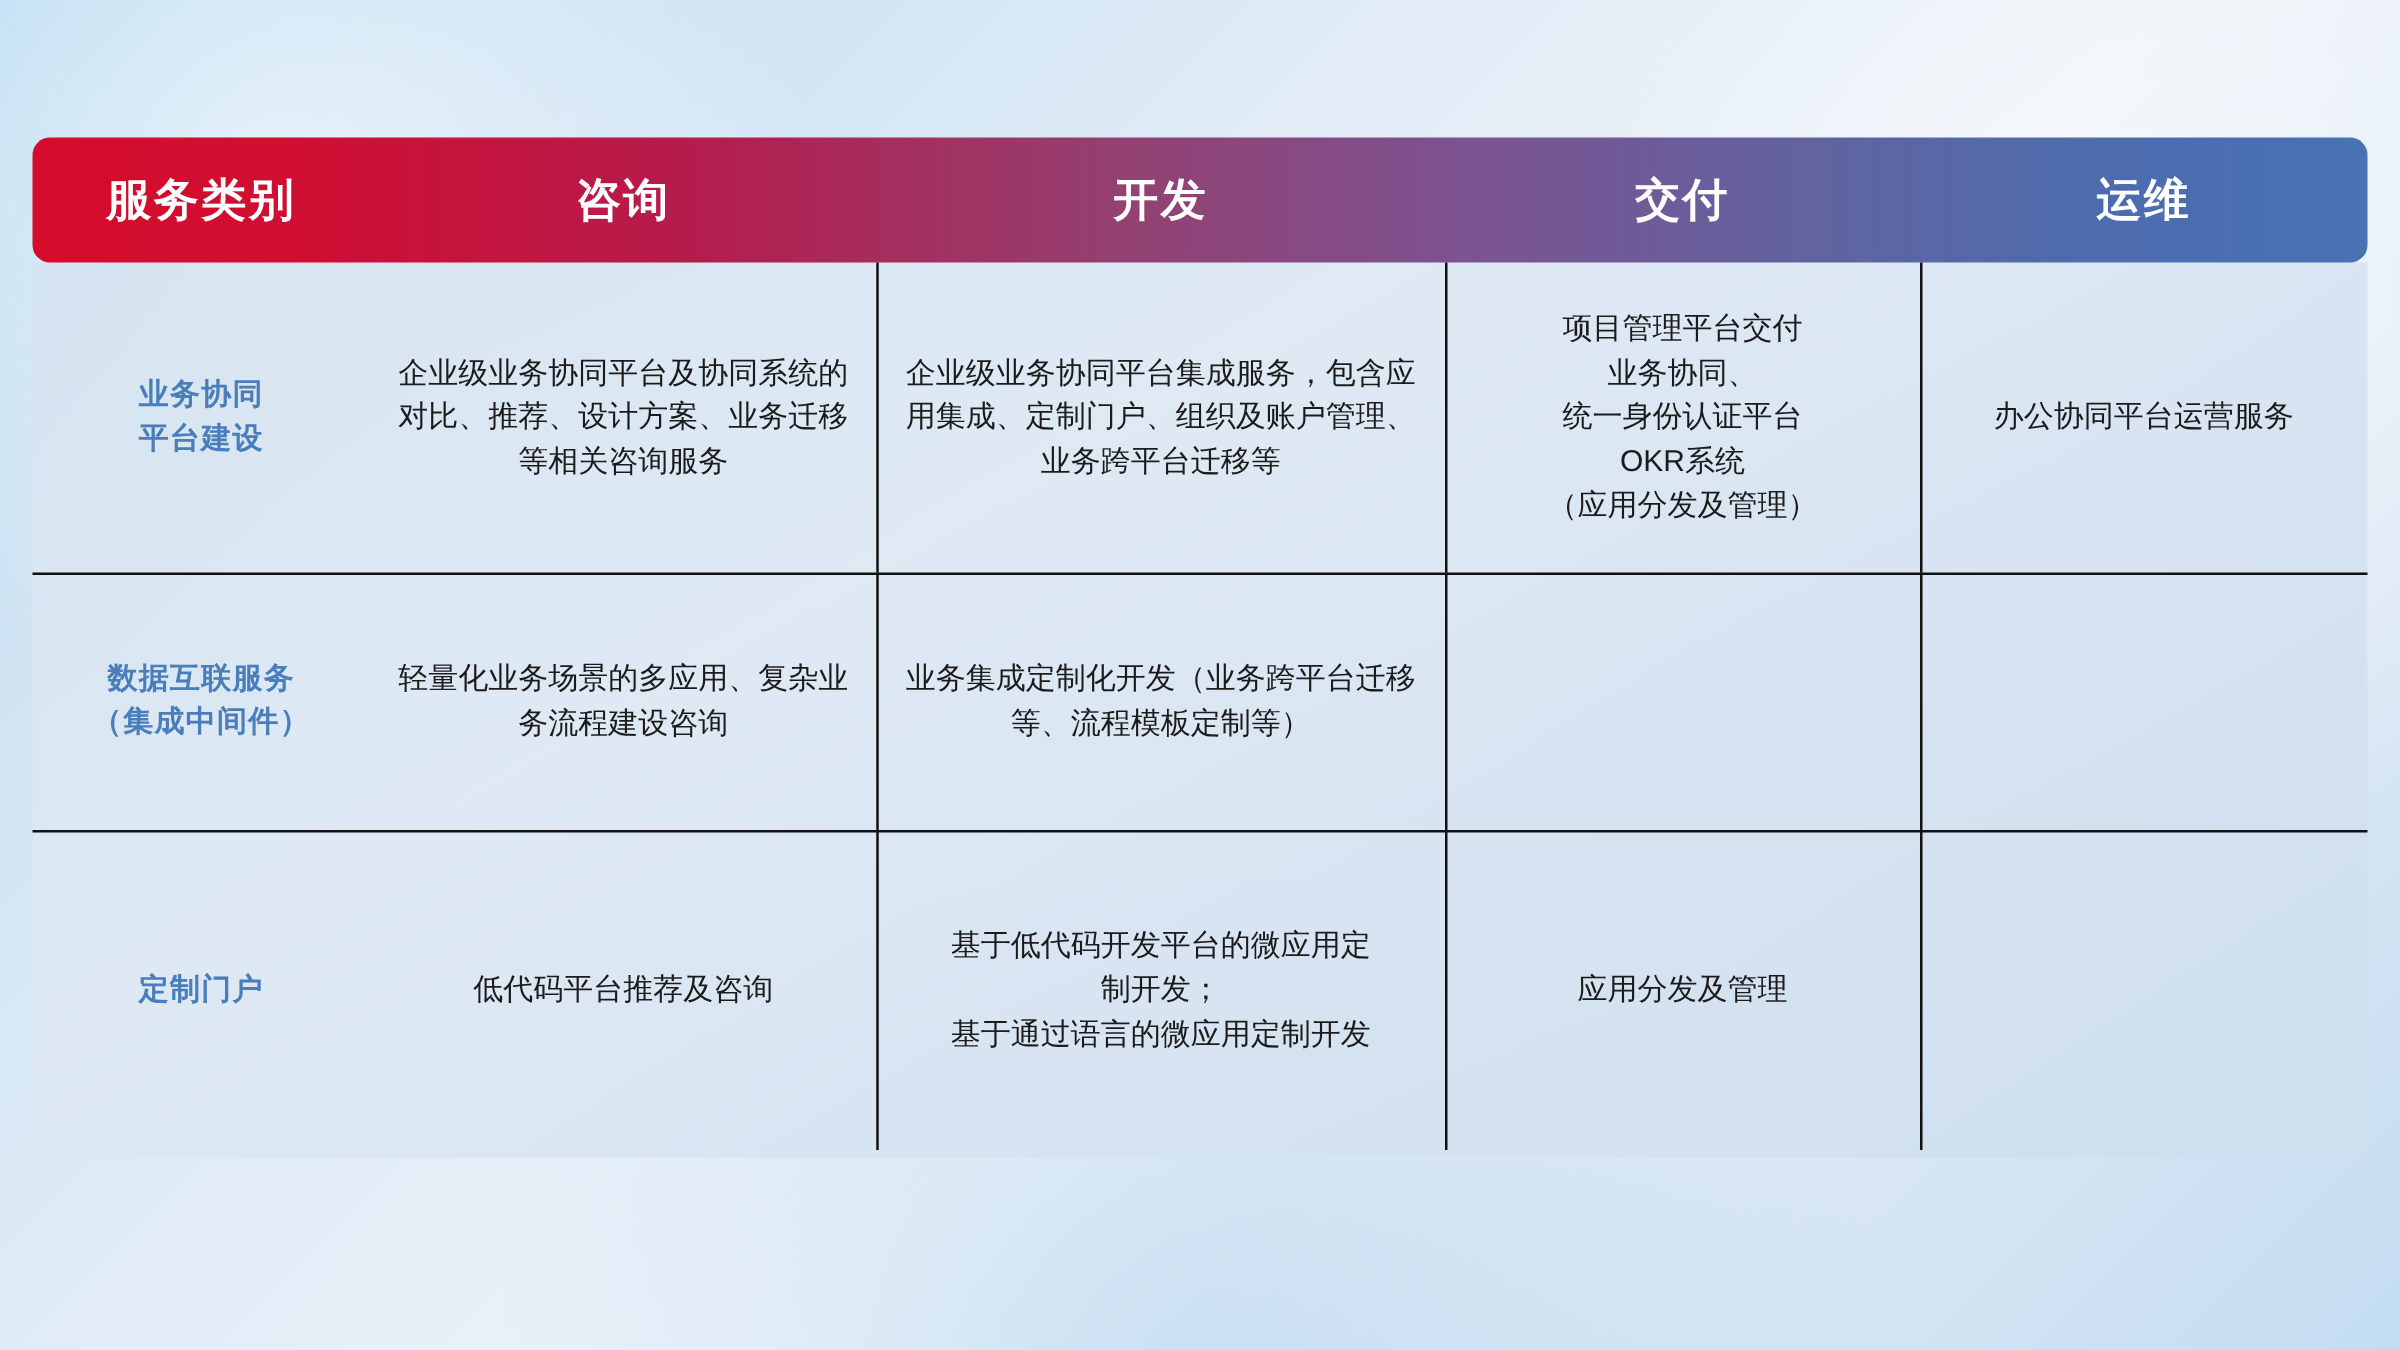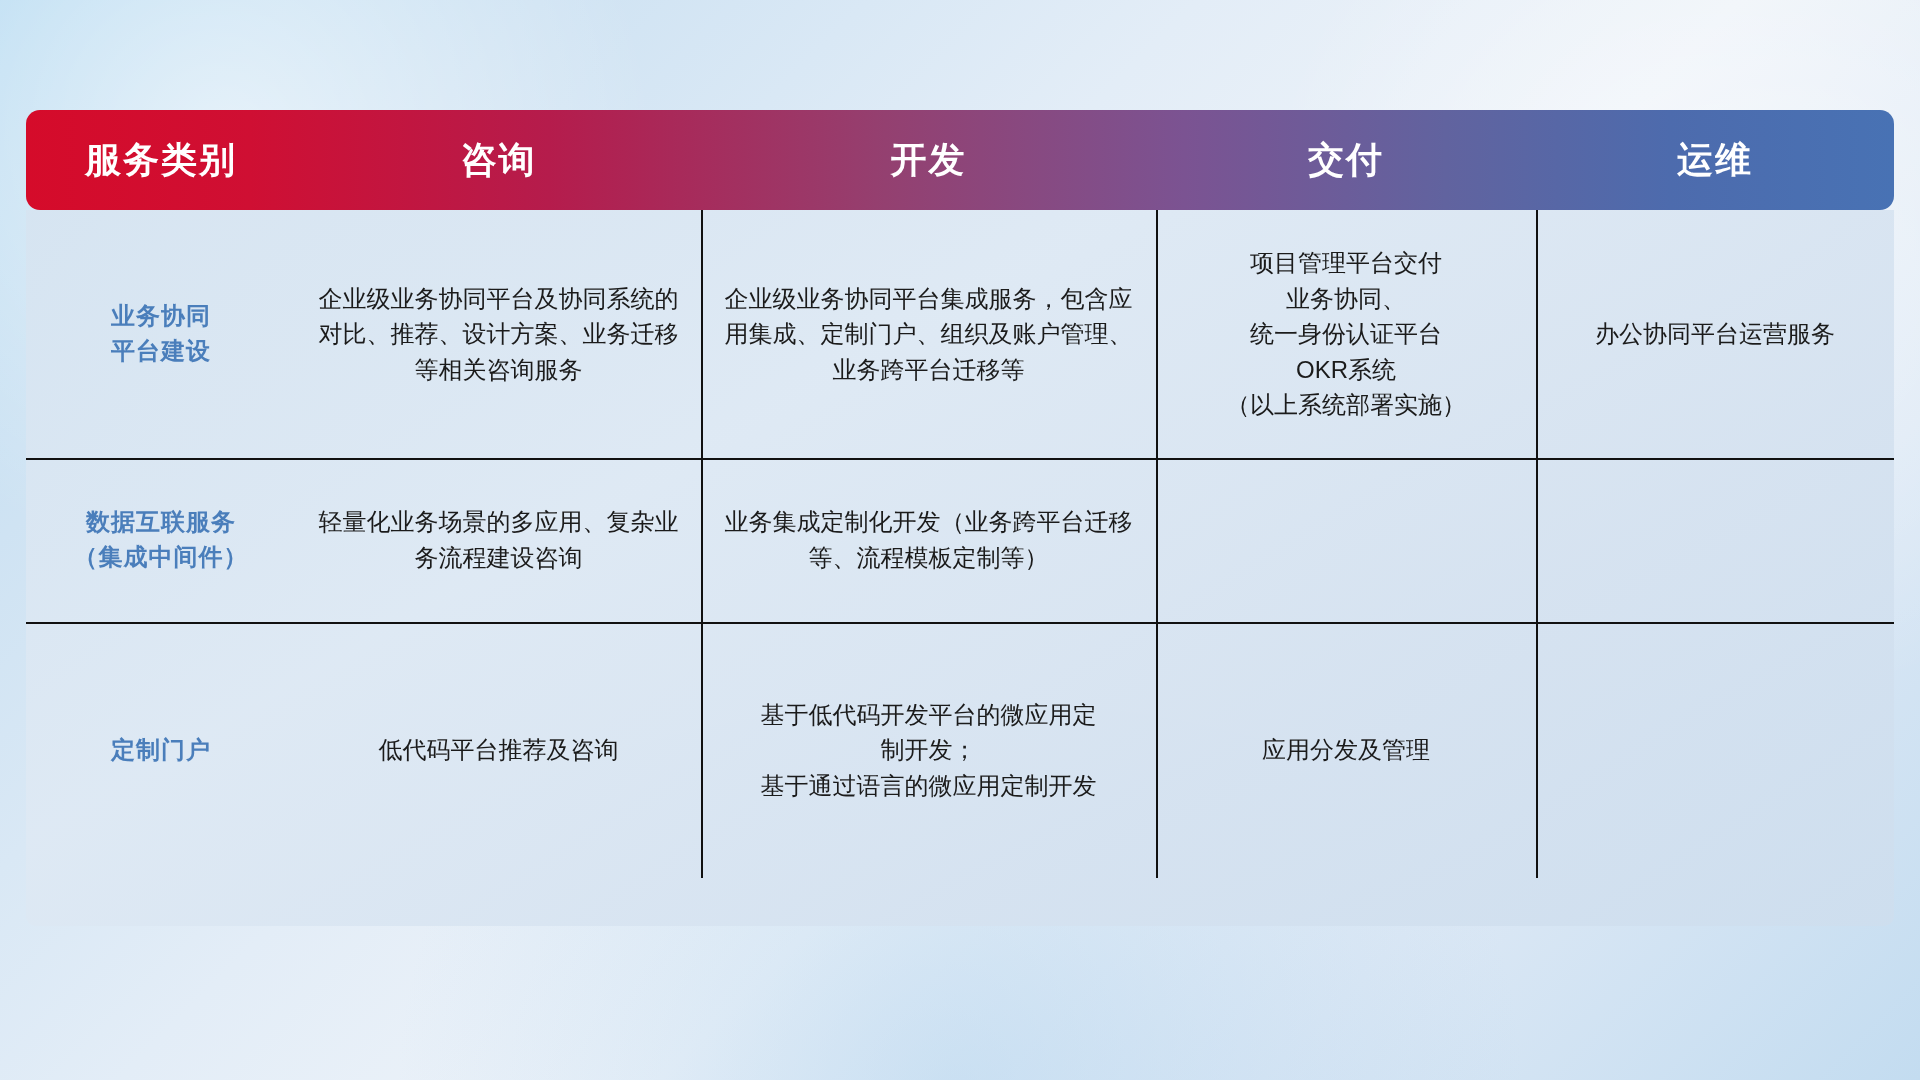--- a/index.html
+++ b/index.html
@@ -158,21 +158,21 @@
   }
 
   
   col.c-label { width: 270px; }
   col.c-consult { width: 405px; }
   col.c-dev { width: 455px; }
   col.c-deliver { width: 380px; }
   col.c-ops { width: 358px; }
 
   tr.r1 { height: 248px; }
-  tr.r2 { height: 164px; }
+  tr.r2 { height: 206px; }
   tr.r3 { height: 256px; }
 
   .cell-text { display: block; }
 </style>
 </head>
 <body>
 
 <div class="bg-bloom-a"></div>
 <div class="bg-bloom-b"></div>
 <div class="bg-bloom-c"></div>
@@ -222,21 +222,21 @@
           <span class="cell-text">企业级业务协同平台及协同系统的对比、推荐、设计方案、业务迁移等相关咨询服务</span>
         </td>
         <td class="vline-left">
           <span class="cell-text">企业级业务协同平台集成服务，包含应用集成、定制门户、组织及账户管理、业务跨平台迁移等</span>
         </td>
         <td class="vline-left">
           <span class="cell-text">项目管理平台交付</span>
           <span class="cell-text">业务协同、</span>
           <span class="cell-text">统一身份认证平台</span>
           <span class="cell-text">OKR系统</span>
-          <span class="cell-text">（以上系统部署实施）</span>
+          <span class="cell-text">（应用分发及管理）</span>
         </td>
         <td class="vline-left">
           <span class="cell-text">办公协同平台运营服务</span>
         </td>
       </tr>
 
       <tr class="r2 rowline">
         <td>
           <span class="row-label cell-text">数据互联服务</span>
           <span class="row-label cell-text">（集成中间件）</span>

